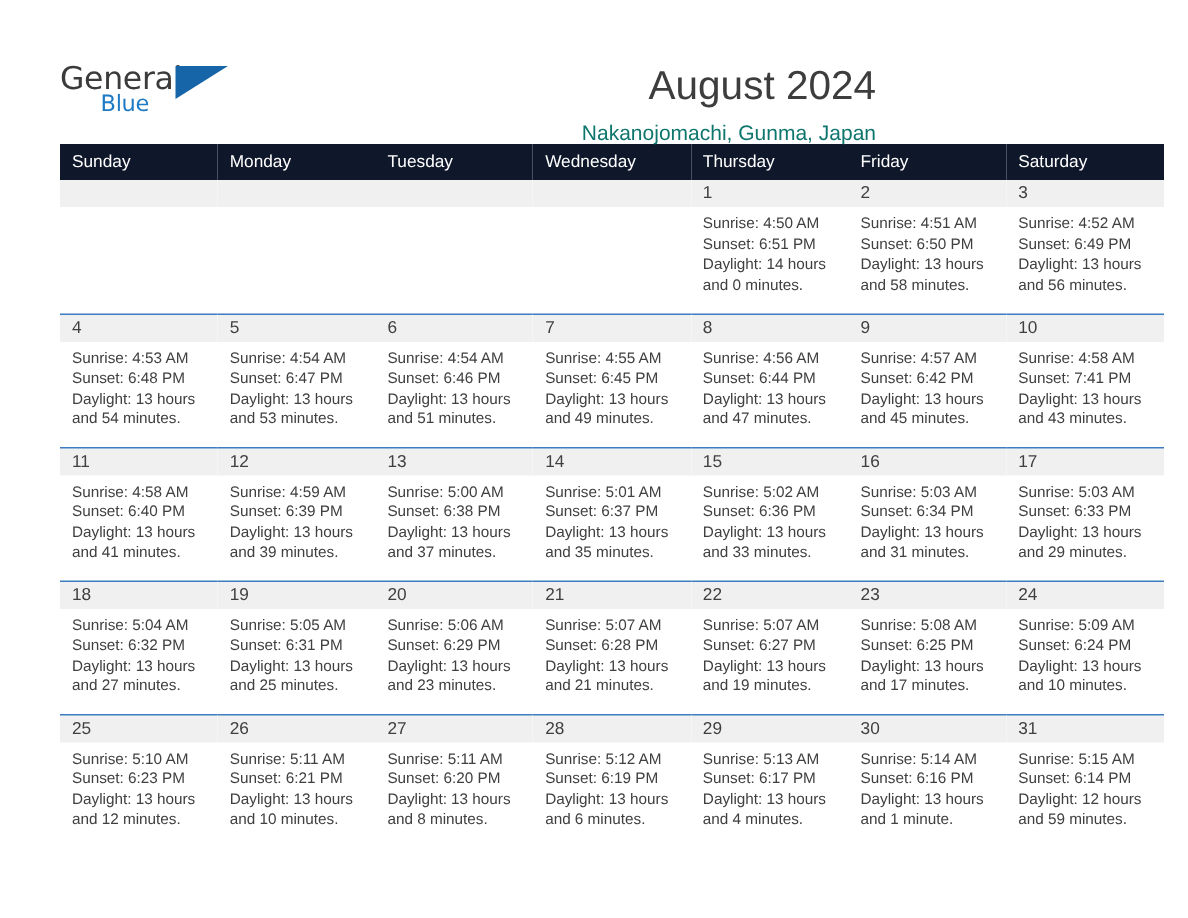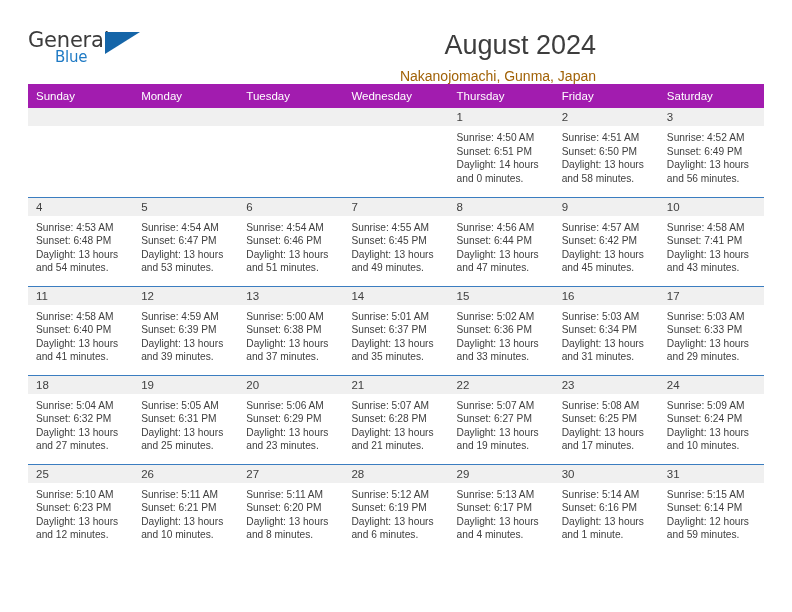--- a/index.html
+++ b/index.html
@@ -14,21 +14,21 @@
     height: 612px;
     font-family: "Liberation Sans", sans-serif;
     color: #404040;
     overflow: hidden;
   }
 
   .page {
     position: relative;
     width: 624px;
     height: 612px;
-    padding: 0;
+    padding: 12px;
   }
 
   
   .header {
     display: flex;
     align-items: flex-start;
     justify-content: space-between;
     padding: 28px 28px 0 28px;
     height: 76px;
   }
@@ -75,35 +75,35 @@
   }
   .cal-title {
     font-size: 27px;
     color: #3d3d3d;
     font-weight: normal;
     line-height: 1.15;
     letter-spacing: 0px;
   }
   .cal-subtitle {
     font-size: 14px;
-    color: #a16207;
+    color: #0f766e;
     margin-top: 7px;
     letter-spacing: 0px;
   }
 
   
   .calendar {
     margin: 8px 28px 0 28px;
     width: 736px;
     border-collapse: collapse;
     table-layout: fixed;
   }
 
   .calendar th {
-    background: #a21caf;
+    background: #0f172a;
     color: #ffffff;
     font-size: 11.5px;
     font-weight: normal;
     text-align: left;
     padding: 6px 0 6px 8px;
     height: 24px;
     border: none;
   }
 
   .calendar td {

